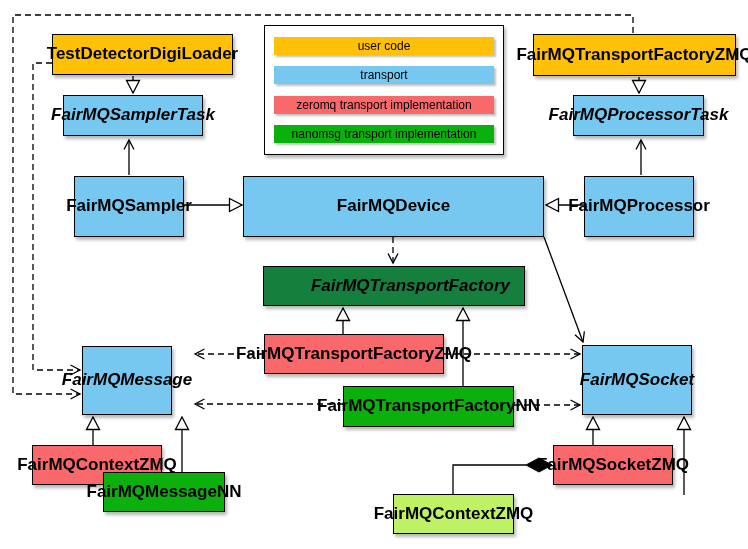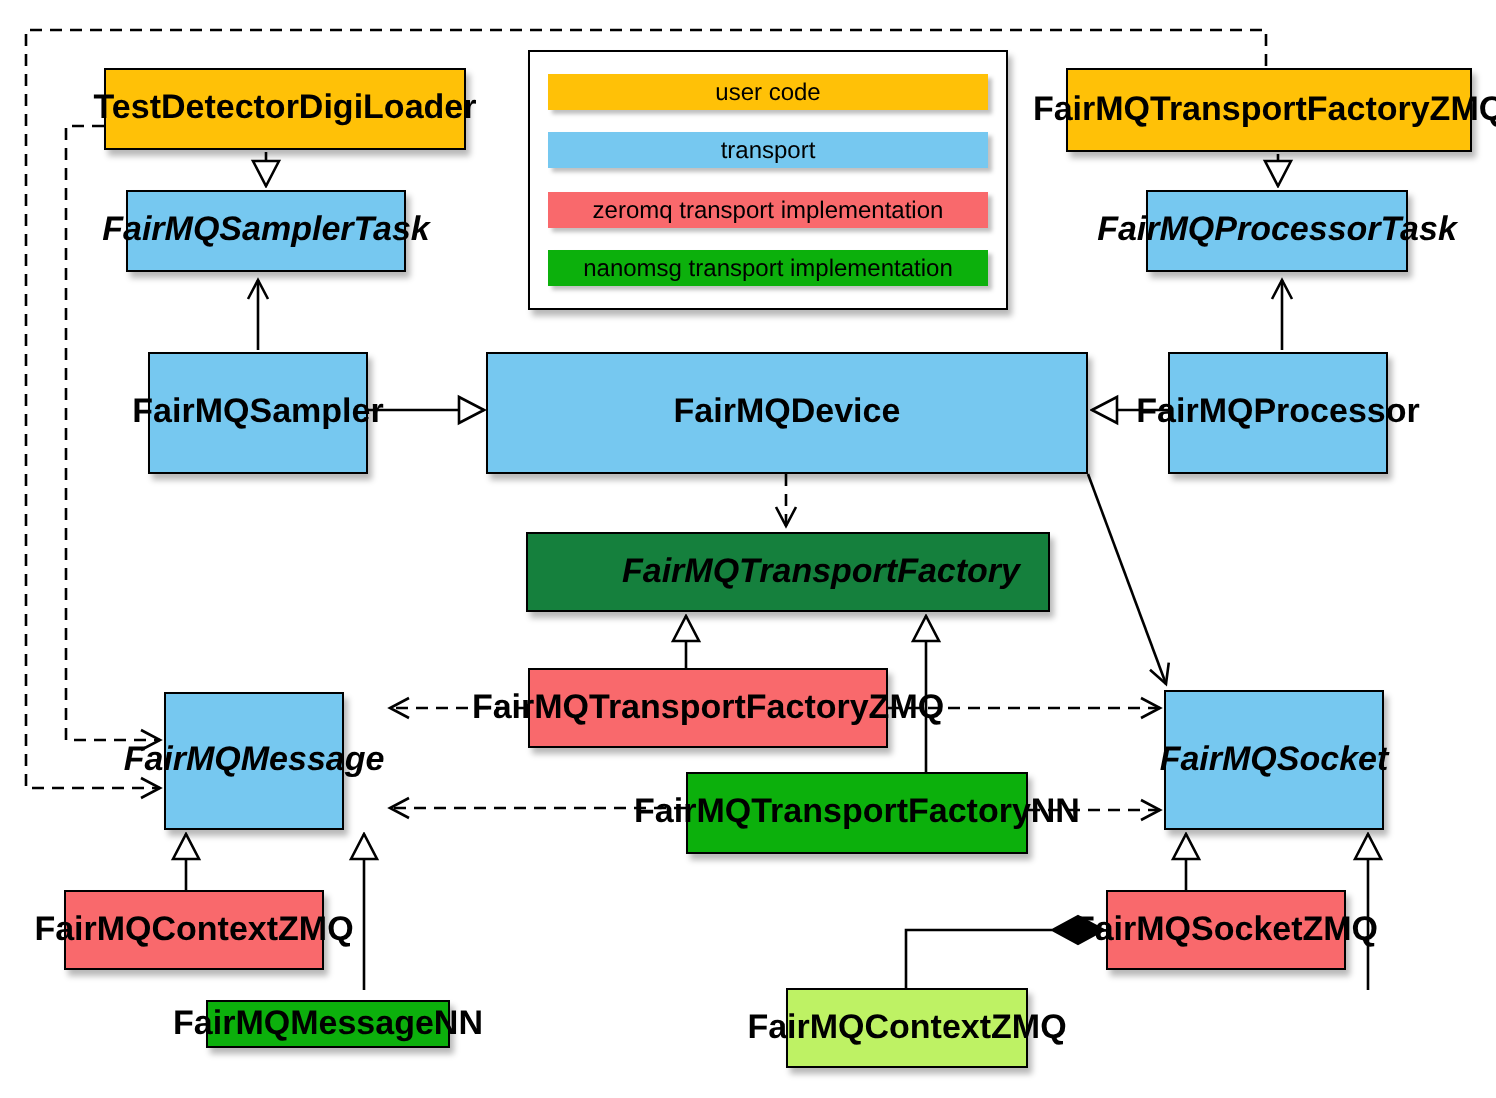--- a/index.html
+++ b/index.html
@@ -33,21 +33,21 @@
   #n-processor-task   {left:573px;top:95px; width:131px;height:41px;}
   #n-sampler          {left:74px; top:176px;width:110px;height:61px;}
   #n-device           {left:243px;top:176px;width:301px;height:61px;}
   #n-processor        {left:584px;top:176px;width:110px;height:61px;}
   #n-transport-factory{left:263px;top:266px;width:262px;height:40px;}
   #n-tf-zmq           {left:264px;top:334px;width:180px;height:40px;}
   #n-tf-nn            {left:343px;top:386px;width:171px;height:41px;}
   #n-message          {left:82px; top:346px;width:90px;height:69px;}
   #n-socket           {left:582px;top:345px;width:110px;height:70px;}
   #n-message-zmq      {left:32px; top:445px;width:130px;height:40px;}
-  #n-message-nn       {left:103px;top:500px;width:122px;height:24px;}
+  #n-message-nn       {left:103px;top:472px;width:122px;height:40px;}
   #n-context-zmq      {left:393px;top:494px;width:121px;height:40px;}
   #n-socket-zmq       {left:553px;top:445px;width:120px;height:40px;}
   #n-socket-nn        {left:603px;top:495px;width:120px;height:40px;}
 </style>
 </head>
 <body>
 
 <div class="canvas">
 
   <svg class="edges" width="748" height="549" viewBox="0 0 748 549">

